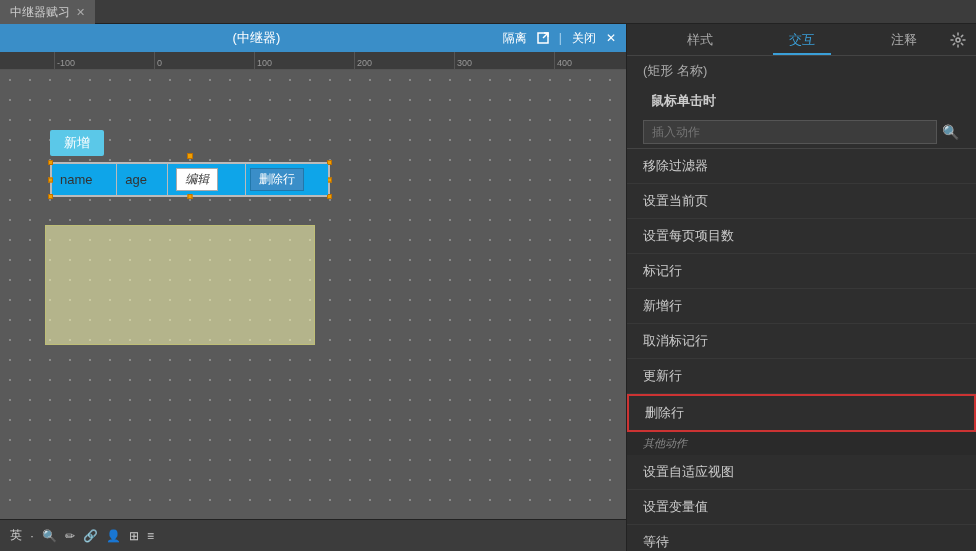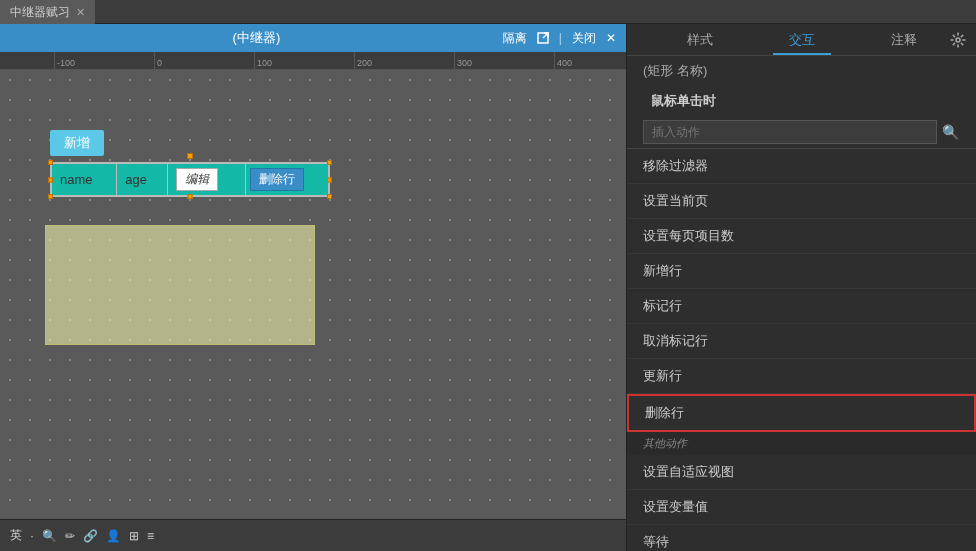--- a/index.html
+++ b/index.html
@@ -131,21 +131,21 @@
     }
     .table-widget table {
       width: 100%;
       border-collapse: collapse;
     }
     .table-widget th, .table-widget td {
       border: 1px solid #bbb;
       padding: 4px 8px;
       font-size: 13px;
       color: #333;
-      background: #14b8a6;
+      background: #0ea5e9;
     }
 
     .edit-btn {
       background: #fff;
       border: 1px solid #aaa;
       padding: 2px 8px;
       font-size: 12px;
       cursor: pointer;
       color: #333;
       font-style: italic;
@@ -426,22 +426,22 @@
 
     <div class="action-search-row">
       <input class="action-search-input" type="text" placeholder="插入动作" style="">
       <span class="action-search-icon">🔍</span>
     </div>
 
     <div class="action-list">
       <div class="action-item">移除过滤器</div>
       <div class="action-item">设置当前页</div>
       <div class="action-item">设置每页项目数</div>
+      <div class="action-item">标记行</div>
       <div class="action-item">新增行</div>
-      <div class="action-item">标记行</div>
       <div class="action-item">取消标记行</div>
       <div class="action-item">更新行</div>
       <div class="action-item highlighted">删除行</div>
       <div class="action-item section-label">其他动作</div>
       <div class="action-item">设置自适应视图</div>
       <div class="action-item">设置变量值</div>
       <div class="action-item">等待</div>
 
     </div>
   </div>

